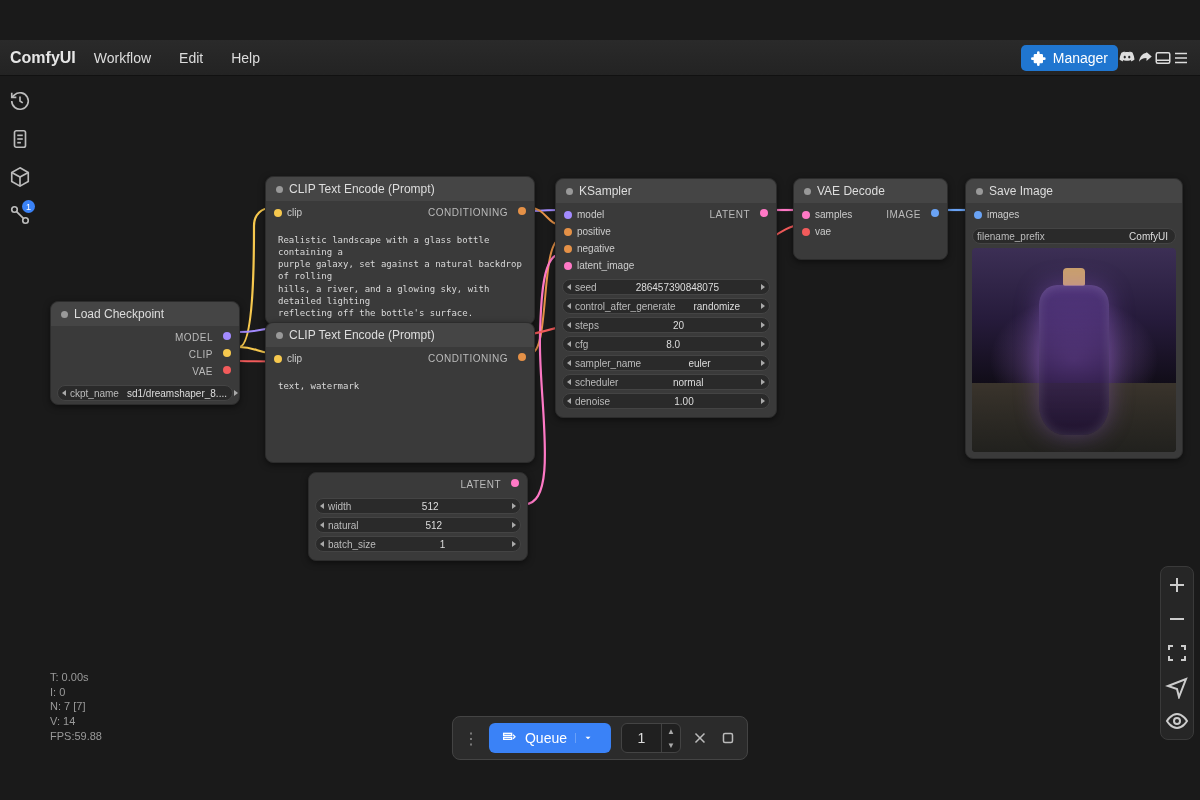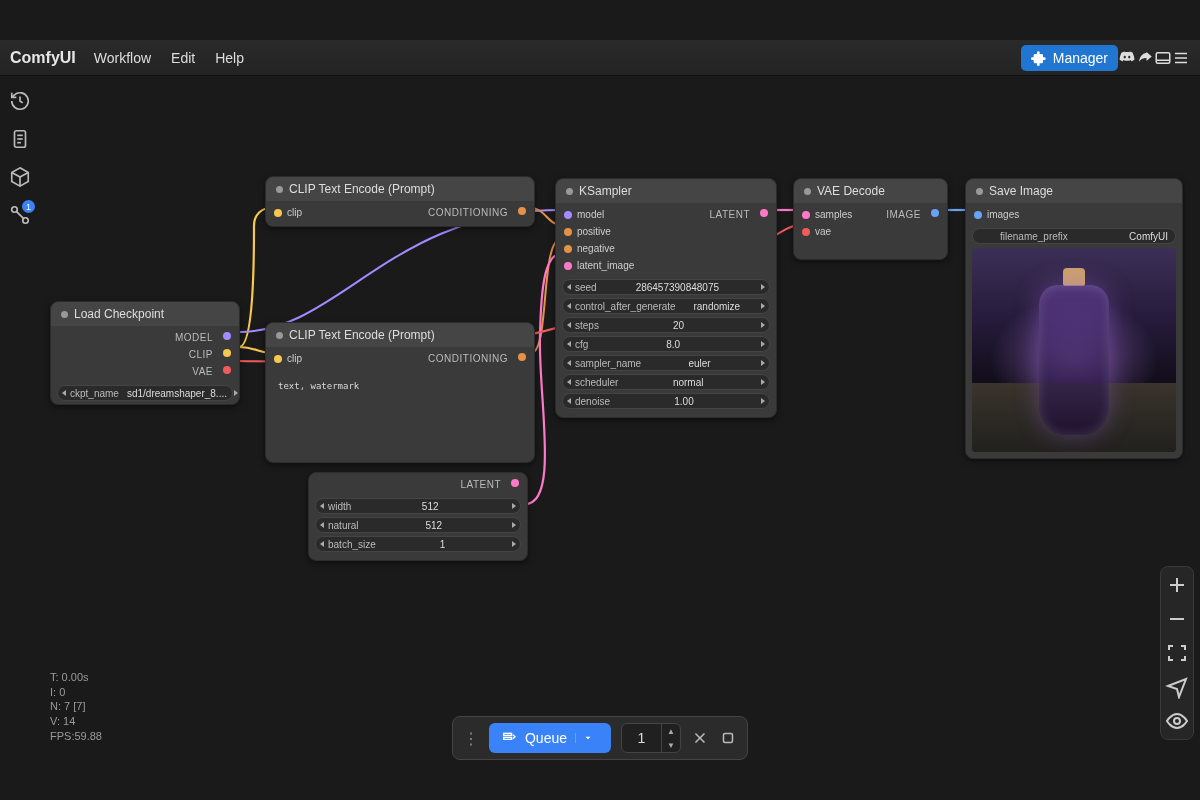--- a/index.html
+++ b/index.html
@@ -23,21 +23,21 @@
     --pink:#ff79c6;
     --node-radius:8px;
   }
   *{box-sizing:border-box;font-family:-apple-system,Segoe UI,Helvetica,Arial,sans-serif;}
   html,body{margin:0;padding:0;width:1200px;height:800px;background:var(--bg);color:var(--text);overflow:hidden;}
   .app{position:relative;width:100%;height:100%;}
 
   
   .topbar{position:absolute;left:0;right:0;top:40px;height:36px;background:linear-gradient(#2a2a2a,#232323);display:flex;align-items:center;padding:0 10px;border-bottom:1px solid #111;}
   .brand{font-weight:700;font-size:16px;margin-right:18px;}
-  .menu{display:flex;gap:20px;font-size:14px;color:#ddd;}
+  .menu{display:flex;gap:28px;font-size:14px;color:#ddd;}
   .menu-item{cursor:pointer;}
   .topbar-right{margin-left:auto;display:flex;align-items:center;gap:0;}
   .mgr-btn{display:flex;align-items:center;gap:6px;background:var(--accent);color:#fff;border-radius:5px;padding:5px 10px;font-size:14px;}
   .mgr-ico{width:16px;height:16px;}
   .tb-ico{width:18px;height:18px;display:inline-flex;align-items:center;justify-content:center;color:#ddd;}
 
   
   .rail{position:absolute;left:0;top:76px;bottom:0;width:40px;display:flex;flex-direction:column;align-items:center;gap:16px;padding-top:14px;}
   .rail .ico{width:22px;height:22px;color:#bcbcbc;display:flex;align-items:center;justify-content:center;position:relative;}
   .badge{position:absolute;top:-4px;right:-4px;background:#3a82f7;color:#fff;font-size:9px;width:13px;height:13px;border-radius:50%;display:flex;align-items:center;justify-content:center;}
@@ -248,20 +248,24 @@
           <span class="port-in">
               <span class="p-dot" style="background:var(--yellow)"></span>
               <span>clip</span>
             </span>
           <span class="port-out out">
               <span>CONDITIONING</span>
               <span class="p-dot" style="background:var(--orange)"></span>
             </span>
         </div>
       </div>
+      <div class="textbox" style="height:86px">Realistic landscape with a glass bottle containing a
+purple galaxy, set against a natural backdrop of rolling
+hills, a river, and a glowing sky, with detailed lighting
+reflecting off the bottle's surface.</div>
     </div>
 
     <div class="node" style="left:225px;top:246px;width:270px;">
       <div class="node-header">
           <span class="dot"></span>
           <span>CLIP Text Encode (Prompt)</span>
         </div>
       <div class="ports">
         <div class="port-row">
           <span class="port-in">
@@ -417,21 +421,21 @@
         </div>
       <div class="ports">
         <div class="port-row">
             <span class="port-in">
               <span class="p-dot" style="background:var(--blue)"></span>
               <span>images</span>
             </span>
           </div>
       </div>
       <div class="field-row">
-          <span class="lbl" style="margin-left:23px">filename_prefix</span>
+          <span class="lbl" style="margin-left:0">filename_prefix</span>
           <span class="val">ComfyUI</span>
         </div>
       <div class="preview">
         <div class="tabletop"></div>
         <div class="cork"></div>
         <div class="bottle"></div>
       </div>
     </div>
 
     <div class="ctrlbox">

